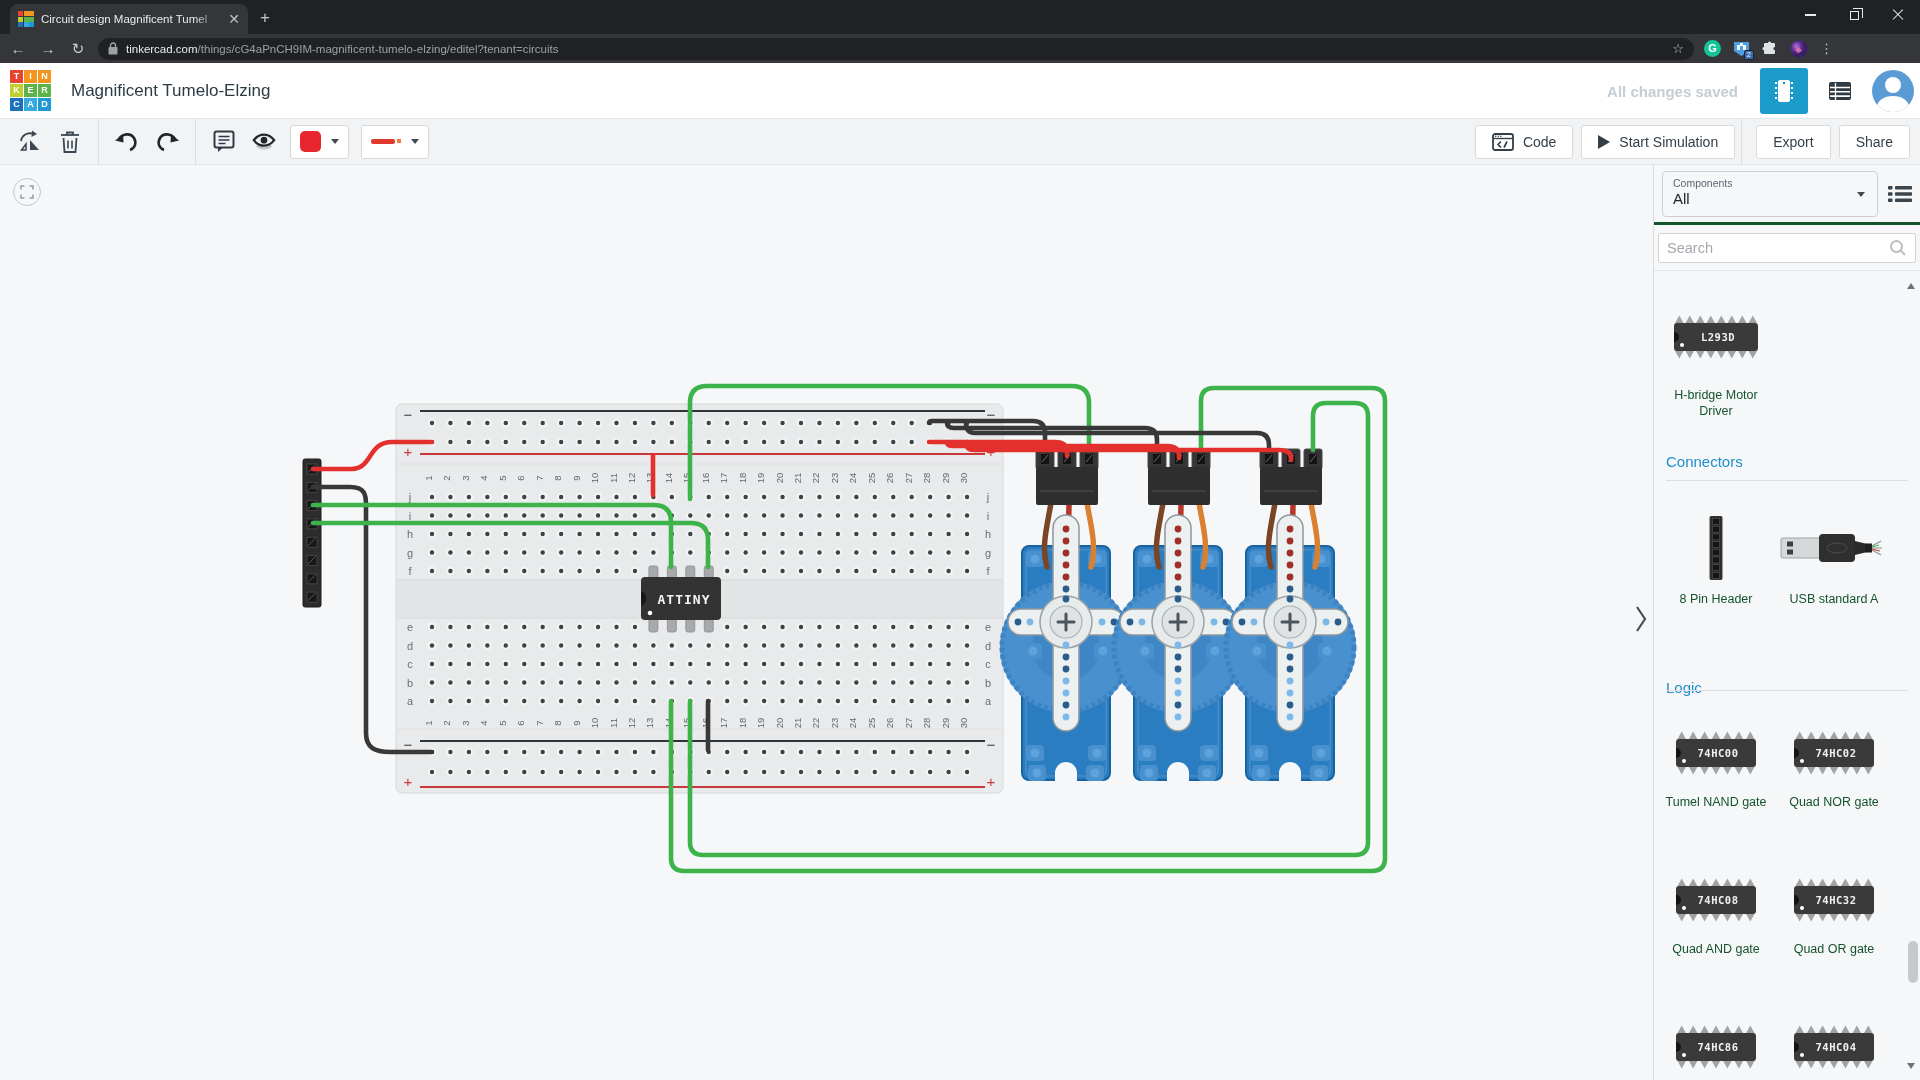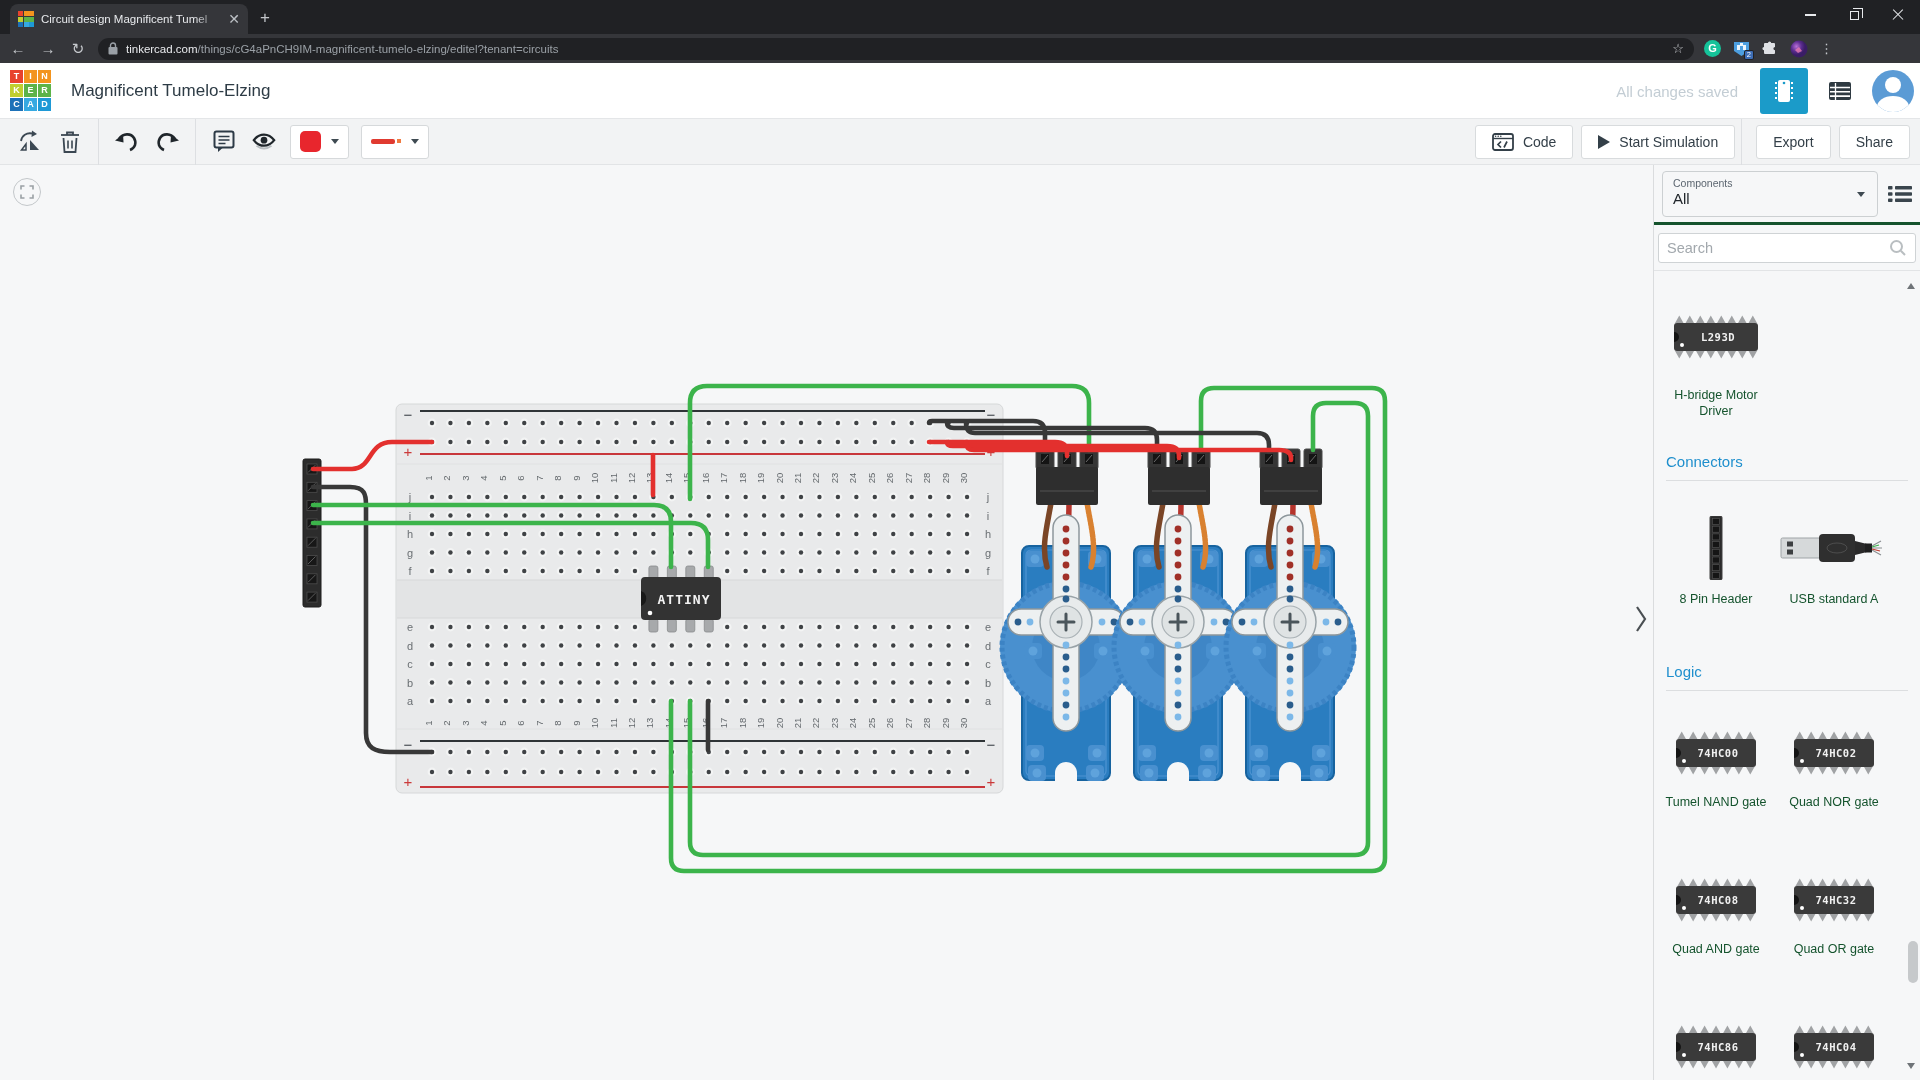--- a/index.html
+++ b/index.html
@@ -34,21 +34,21 @@
   .ext-mb svg { display:block; }
   .ext-badge { position:absolute; right:-4px; bottom:-3px; background:#3d6db5; color:#fff; font-size:7.5px; padding:0 2px; border-radius:2px; border:1px solid #202124; line-height:8px; }
   .kebab { color:#c6c9cd; font-size:13px; letter-spacing:0; }
 
   
   .appheader { height:56px; background:#ffffff; border-bottom:1px solid #e4e6e8; display:flex; align-items:center; padding:0 10px; position:relative; }
   .tcad-grid { display:grid; grid-template-columns:repeat(3,13px); grid-template-rows:repeat(3,13px); gap:1px; }
   .tcad-cell { color:#fff; font-size:9px; font-weight:bold; text-align:center; line-height:13px; }
   .doc-title { font-size:17px; color:#2d3b45; margin-left:20px; font-weight:500; }
   .hdr-right { position:absolute; right:6px; top:0; height:56px; display:flex; align-items:center; gap:8px; }
-  .saved { color:#c3cdd4; font-size:15px; font-weight:normal; margin-right:14px; }
+  .saved { color:#c3cdd4; font-size:15px; font-weight:bold; margin-right:14px; }
   .hdr-btn { width:48px; height:46px; border-radius:3px; display:flex; align-items:center; justify-content:center; }
   .hdr-btn.teal { background:#1b9bc9; }
   .avatar { width:42px; height:42px; border-radius:50%; background:#5b9bd5; position:relative; overflow:hidden; }
   .avatar:before { content:""; position:absolute; left:13px; top:7px; width:16px; height:16px; border-radius:50%; background:#fff; }
   .avatar:after { content:""; position:absolute; left:5px; top:26px; width:32px; height:22px; border-radius:50%; background:#fff; }
 
   
   .toolbar { height:46px; background:#f2f3f4; border-bottom:1px solid #e2e4e6; display:flex; align-items:center; padding:0 10px; }
   .tool-ic { width:26px; height:26px; margin:0 7px; display:flex; align-items:center; justify-content:center; }
   .tdiv { width:1px; height:46px; background:#dddfe2; margin:0 8px; }
@@ -1503,21 +1503,21 @@
         <input type="text" placeholder="Search" style="">
         <svg width="18" height="18" viewBox="0 0 18 18">
             <circle cx="7.5" cy="7.5" r="5.5" fill="none" stroke="#b9bec1" stroke-width="2"></circle>
             <path d="M11.8 11.8 L16 16" stroke="#b9bec1" stroke-width="2"></path>
           </svg>
       </div>
     </div>
     <div class="sb-content" id="sb-content">
         <div class="sb-section-h" style="top:182px">Connectors</div>
         <div class="sb-divider" style="top:209px"></div>
-        <div class="sb-section-h" style="top:392px">Logic</div>
+        <div class="sb-section-h" style="top:408px">Logic</div>
         <div class="sb-divider" style="top:419px"></div>
         <div class="card" style="left:3px;top:43px">
           <svg width="110" height="46">
             <path d="M13.75 9.5 L22.75 9.5 L18.25 1.5 Z" fill="#a0a2a4"></path>
             <path d="M13.75 36.5 L22.75 36.5 L18.25 44.5 Z" fill="#a0a2a4"></path>
             <path d="M24.25 9.5 L33.25 9.5 L28.75 1.5 Z" fill="#a0a2a4"></path>
             <path d="M24.25 36.5 L33.25 36.5 L28.75 44.5 Z" fill="#a0a2a4"></path>
             <path d="M34.75 9.5 L43.75 9.5 L39.25 1.5 Z" fill="#a0a2a4"></path>
             <path d="M34.75 36.5 L43.75 36.5 L39.25 44.5 Z" fill="#a0a2a4"></path>
             <path d="M45.25 9.5 L54.25 9.5 L49.75 1.5 Z" fill="#a0a2a4"></path>

